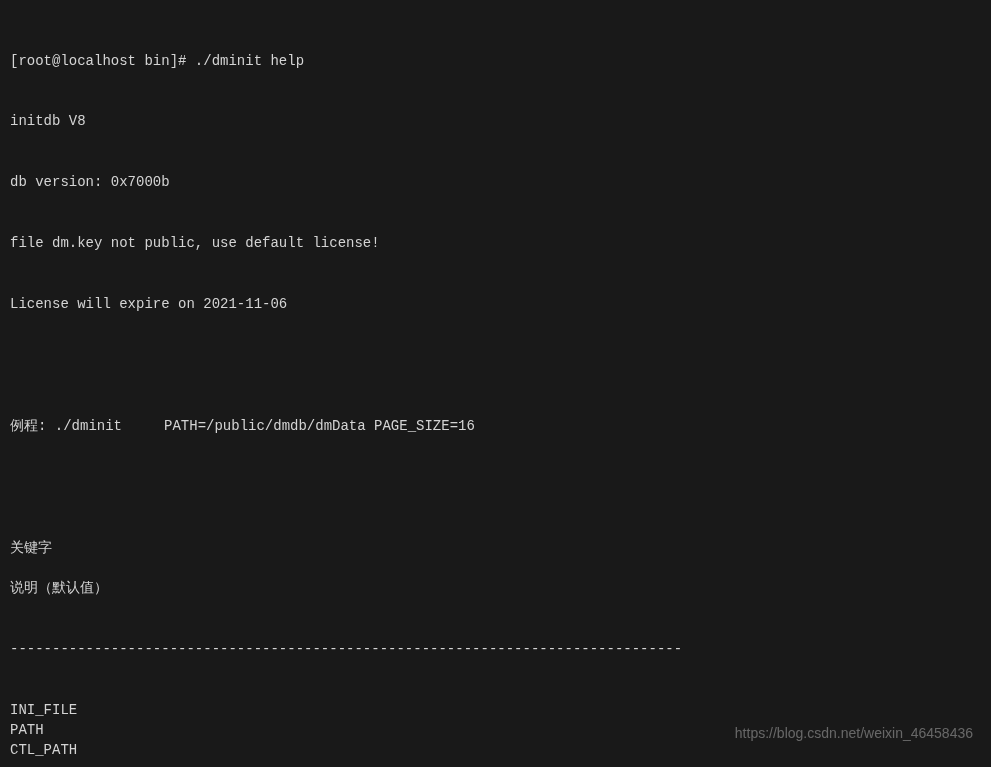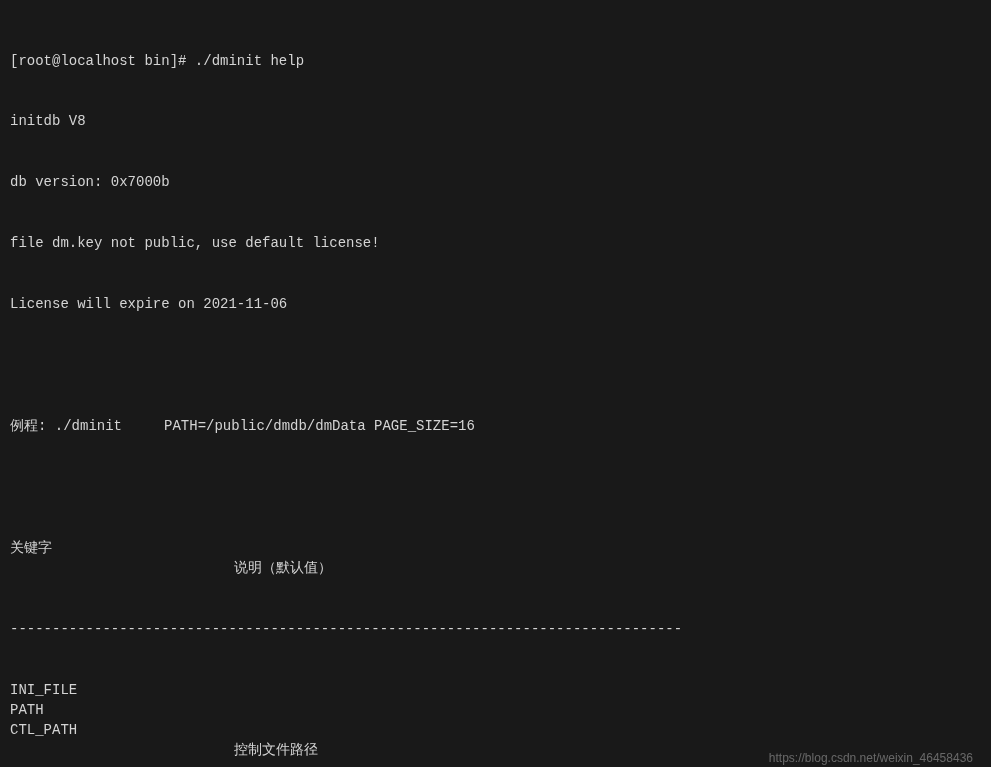--- a/index.html
+++ b/index.html
@@ -20,39 +20,40 @@
       position: relative;
     }
     .terminal {
       white-space: pre;
     }
     .line {
       display: block;
     }
     .keyword-row {
       display: flex;
+      flex-direction: column;
     }
     .keyword-col {
       width: 224px;
       flex-shrink: 0;
     }
     .desc-col {
       flex: 1;
       margin-top: 20px;
     }
     .separator {
       letter-spacing: 0;
     }
     .watermark {
       position: absolute;
       right: 18px;
-      bottom: 0;
+      bottom: 24px;
       color: rgba(200, 200, 200, 0.45);
       font-family: Arial, sans-serif;
-      font-size: 12px;
+      font-size: 14px;
       pointer-events: none;
     }
   </style>
 </head>
 <body>
 
 <div class="terminal">
   <span class="line">[root@localhost bin]# ./dminit help</span>
   <span class="line">initdb V8</span>
   <span class="line">db version: 0x7000b</span>

